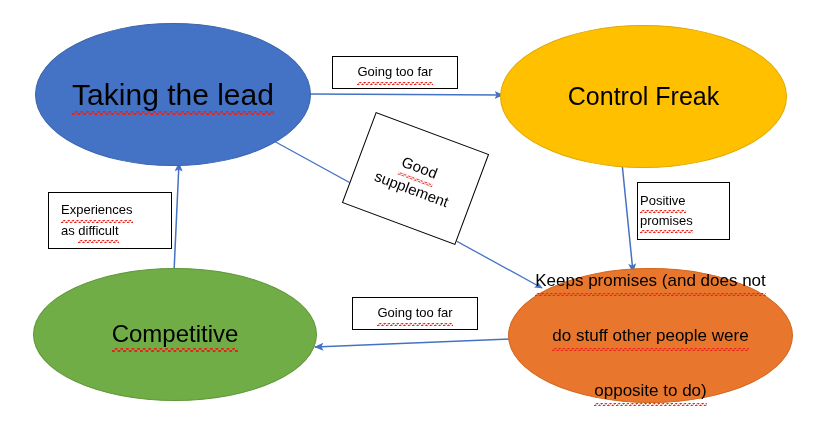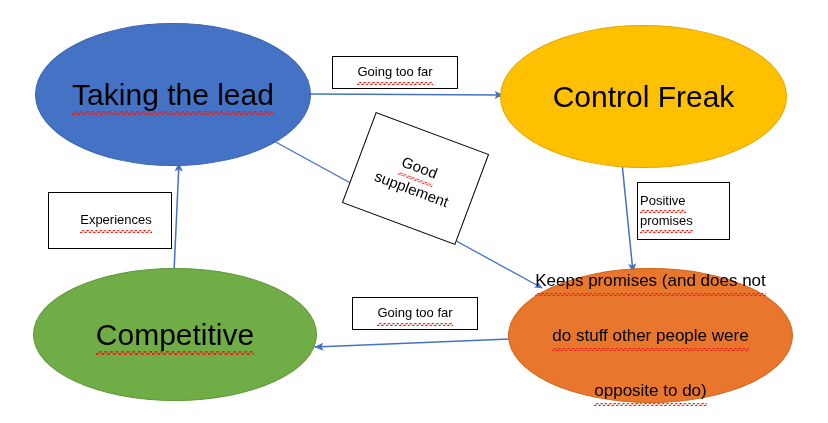--- a/index.html
+++ b/index.html
@@ -48,28 +48,28 @@
     background: #4472C4;
     border: 1.3px solid #3a64ae;
   }
   #node-taking-the-lead .node-label { font-size: 30px; }
 
   #node-control-freak {
     left: 500px; top: 25px; width: 287px; height: 143px;
     background: #FFC000;
     border: 1.3px solid #e0a800;
   }
-  #node-control-freak .node-label { font-size: 30px; }
+  #node-control-freak .node-label { font-size: 25px; }
 
   #node-competitive {
     left: 33px; top: 268px; width: 284px; height: 133px;
     background: #70AD47;
     border: 1.3px solid #5f9639;
   }
-  #node-competitive .node-label { font-size: 30px; }
+  #node-competitive .node-label { font-size: 24px; }
 
   #node-keeps-promises {
     left: 508px; top: 268px; width: 285px; height: 135px;
     background: #E8762C;
     border: 1.3px solid #d1661f;
   }
   #node-keeps-promises .node-label { font-size: 17px; line-height: 1.62; }
 
   
   .label-box {
@@ -82,21 +82,21 @@
     align-items: center;
     justify-content: center;
     color: #000000;
     font-size: 13px;
     line-height: 1.55;
     white-space: pre-line;
     text-align: center;
   }
   #label-going-too-far-top   { left: 332px; top: 56px;  width: 126px; height: 33px; }
   #label-going-too-far-bottom{ left: 352px; top: 297px; width: 126px; height: 33px; }
-  #label-experiences         { left: 48px;  top: 192px; width: 124px; height: 57px; align-items:center; padding-left:12px; text-align:left; }
+  #label-experiences         { left: 48px;  top: 192px; width: 124px; height: 57px; align-items:flex-start; padding-left:12px; text-align:left; }
   #label-positive-opposite   { left: 637px; top: 182px; width: 93px;  height: 58px; align-items:flex-start; padding-left:2px; text-align:left; }
 
   #label-good-supplement {
     left: 355px; top: 130px; width: 121px; height: 97px;
     transform: rotate(20.5deg);
     transform-origin: center center;
     font-size: 15px;
     line-height: 1.5;
   }
 
@@ -188,19 +188,20 @@
     <span class="line-row">supplement</span>
   </div>
 
   <div class="label-box" id="label-positive-opposite">
     <span class="line-row"><span class="sq">Positive</span></span>
     <span class="line-row"><span class="sq">promises</span></span>
   </div>
 
   <div class="label-box" id="label-experiences">
     <span class="line-row"><span class="sq">Experiences</span></span>
+    <span class="line-row">as&nbsp;<span class="sq">difficult</span></span>
   </div>
 
   <div class="label-box" id="label-going-too-far-bottom">
     <span class="sq">Going too far</span>
   </div>
 
 </div>
 
 </body></html>

